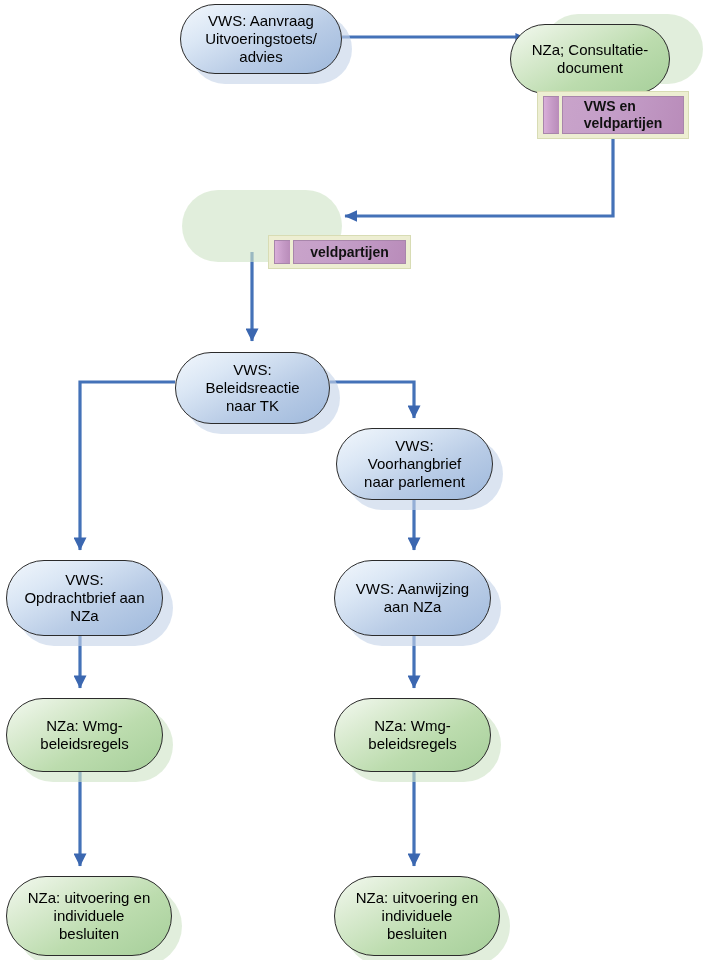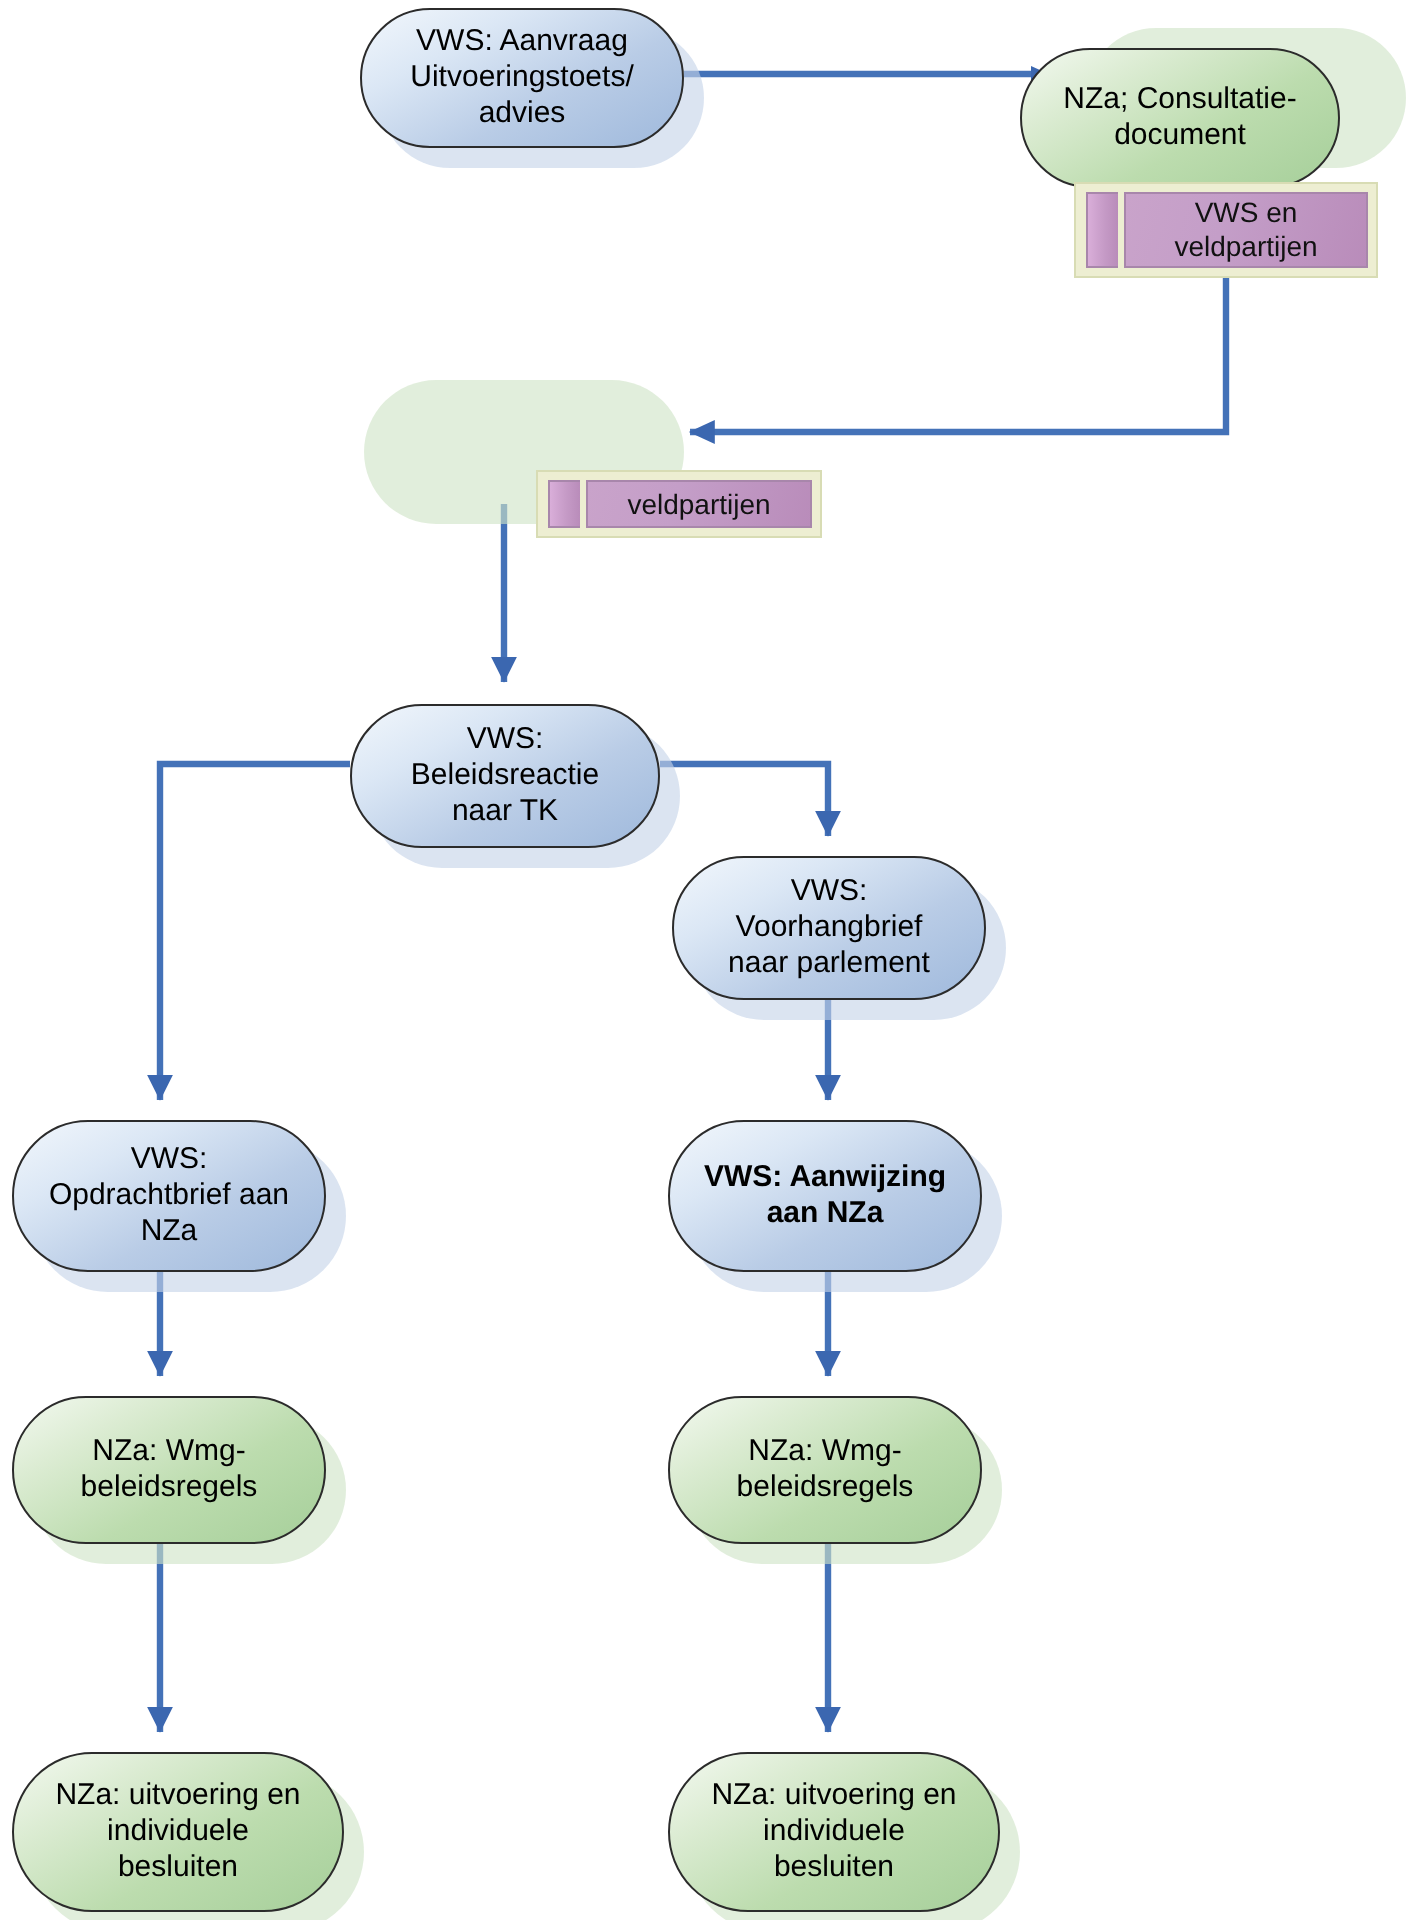--- a/index.html
+++ b/index.html
@@ -78,25 +78,25 @@
     border-right: none;
     flex: 0 0 auto;
   }
   .pbox .body {
     flex: 1 1 auto;
     background: linear-gradient(105deg, #c9a3ca 0%, #c49ec8 40%, #b98cba 100%);
     border: 1px solid #a886ab;
     display: flex;
     align-items: center;
     justify-content: center;
-    text-align: center;
     color: #111;
     line-height: 1.2;
     white-space: pre-line;
     margin-left: 3px;
+    font-weight: bold;
   }
 </style>
 </head>
 <body>
 
 <div id="canvas">
 
   <svg class="edges" viewBox="0 0 705 960" xmlns="http://www.w3.org/2000/svg">
     <defs>
       <marker id="arrowR" markerWidth="10" markerHeight="10" refX="8.6" refY="4" orient="auto" markerUnits="userSpaceOnUse">
@@ -168,21 +168,21 @@
 Voorhangbrief
 naar parlement</span>
   </div>
 
   <div class="node blue" style="left:6px;top:560px;width:157px;height:76px;font-size:15px;">
     <span class="label">VWS:
 Opdrachtbrief aan
 NZa</span>
   </div>
 
-  <div class="node blue" style="left:334px;top:560px;width:157px;height:76px;font-size:15px;font-weight:bold;">
+  <div class="node blue" style="left:334px;top:560px;width:157px;height:76px;font-size:15px;">
     <span class="label">VWS: Aanwijzing
 aan NZa</span>
   </div>
 
   <div class="node green" style="left:6px;top:698px;width:157px;height:74px;font-size:15px;">
     <span class="label">NZa: Wmg-
 beleidsregels</span>
   </div>
 
   <div class="node green" style="left:334px;top:698px;width:157px;height:74px;font-size:15px;">

